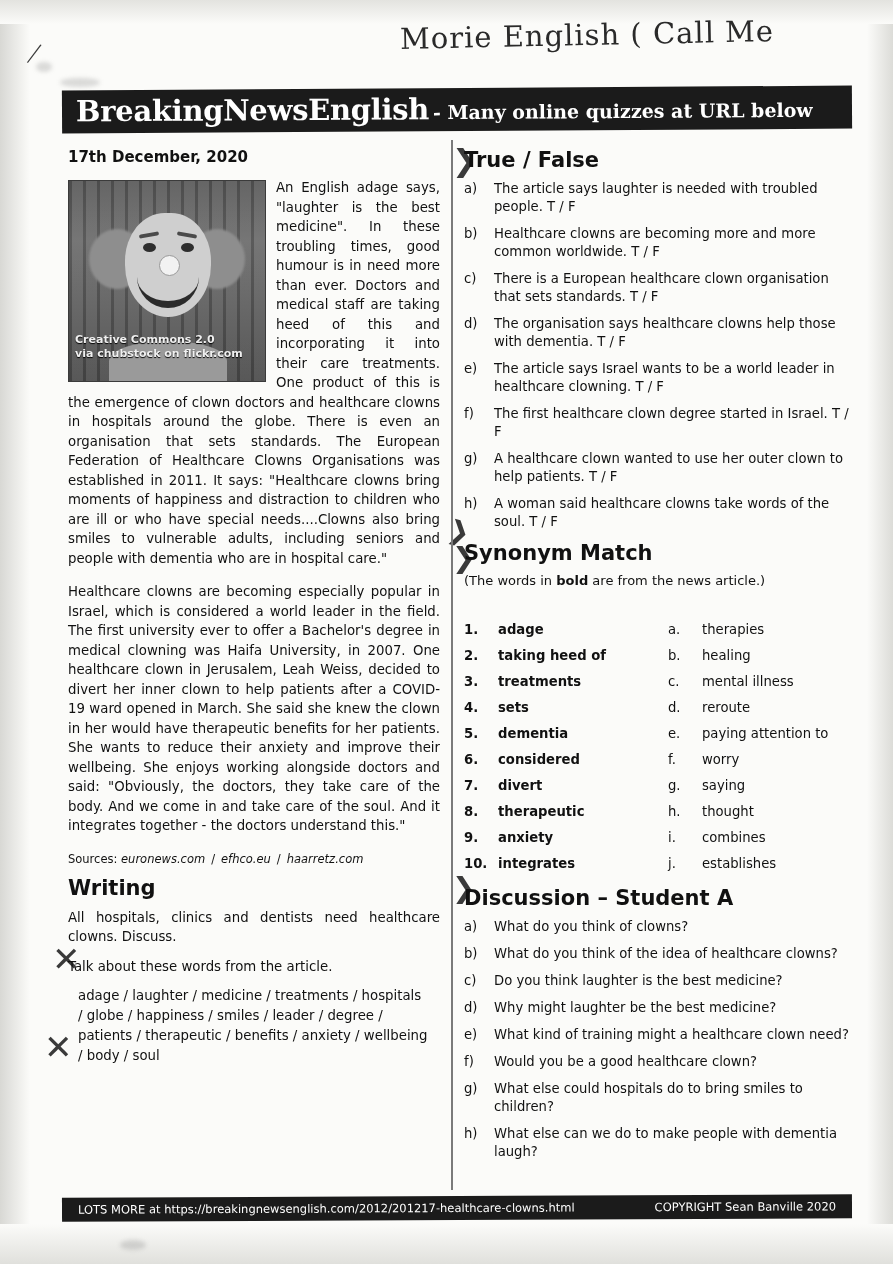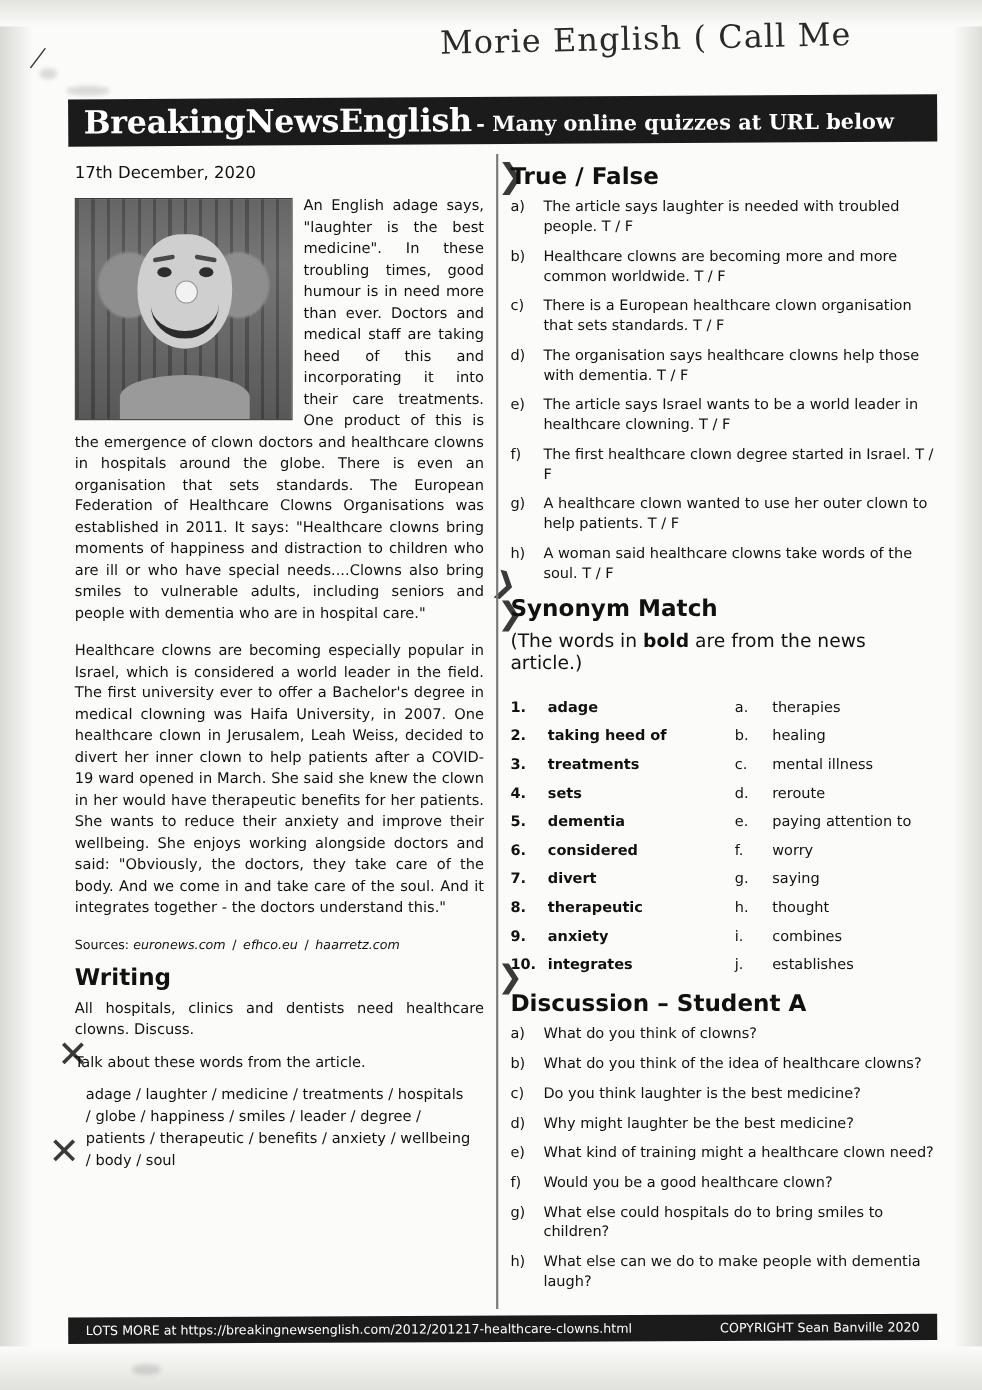--- a/index.html
+++ b/index.html
@@ -108,21 +108,21 @@
   }
 
   .art-title {
     font-size: 20px;
     font-weight: bold;
     line-height: 28px;
     margin: 0 0 12px 0;
   }
   .art-date {
     font-size: 15px;
-    font-weight: normal;
+    font-weight: bold;
     margin: 0 0 12px 0;
   }
 
   .photo {
     float: left;
     width: 196px;
     height: 200px;
     margin: 2px 10px 4px 0;
     background:
       linear-gradient(to bottom, #5d5d5d 0%, #6f6f6f 30%, #4f4f4f 100%);
@@ -233,22 +233,22 @@
   .qrow {
     display: flex;
     margin-bottom: 9px;
     font-size: 13.2px;
     line-height: 18px;
   }
   .qlabel { width: 30px; flex: none; }
   .qtext { flex: 1; }
 
   .note {
-    font-size: 17px;
-    margin: 0 0 17px 0;
+    font-size: 13px;
+    margin: 0 0 28px 0;
   }
   .note b { font-weight: bold; }
 
   .syn-table { width: 100%; border-collapse: collapse; }
   .syn-table td {
     font-size: 13.2px;
     padding: 5.5px 0;
     vertical-align: top;
   }
   .syn-num { width: 34px; text-align: left; font-weight: bold; }
@@ -334,20 +334,24 @@
       <div class="hair-l"></div>
       <div class="hair-r"></div>
       <div class="face"></div>
       <div class="brow-l"></div>
       <div class="brow-r"></div>
       <div class="eye-l"></div>
       <div class="eye-r"></div>
       <div class="nose"></div>
       <div class="mouth"></div>
       <div class="collar"></div>
+      <div class="credit">
+        <div>Creative Commons 2.0</div>
+        <div>via chubstock on flickr.com</div>
+      </div>
     </div>
 
     <p class="body-text">An English adage says, "laughter is the best medicine". In these troubling times, good humour is in need more than ever. Doctors and medical staff are taking heed of this and incorporating it into their care treatments. One product of this is the emergence of clown doctors and healthcare clowns in hospitals around the globe. There is even an organisation that sets standards. The European Federation of Healthcare Clowns Organisations was established in 2011. It says: "Healthcare clowns bring moments of happiness and distraction to children who are ill or who have special needs....Clowns also bring smiles to vulnerable adults, including seniors and people with dementia who are in hospital care."</p>
     <p class="body-text">Healthcare clowns are becoming especially popular in Israel, which is considered a world leader in the field. The first university ever to offer a Bachelor's degree in medical clowning was Haifa University, in 2007. One healthcare clown in Jerusalem, Leah Weiss, decided to divert her inner clown to help patients after a COVID-19 ward opened in March. She said she knew the clown in her would have therapeutic benefits for her patients. She wants to reduce their anxiety and improve their wellbeing. She enjoys working alongside doctors and said: "Obviously, the doctors, they take care of the body. And we come in and take care of the soul. And it integrates together - the doctors understand this."</p>
 
     <div class="sources">
       <span>Sources:</span>
       <em>euronews.com</em><span class="sep">/</span><em>efhco.eu</em><span class="sep">/</span><em>haarretz.com</em>
     </div>
 

